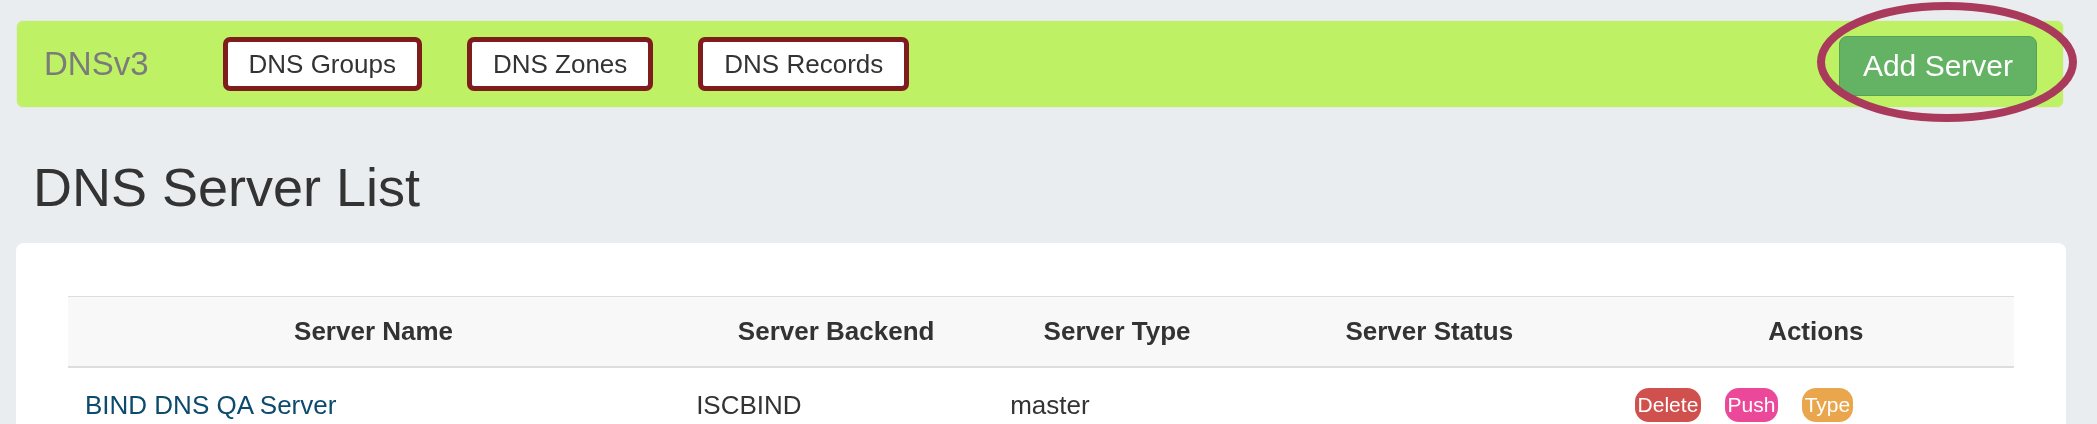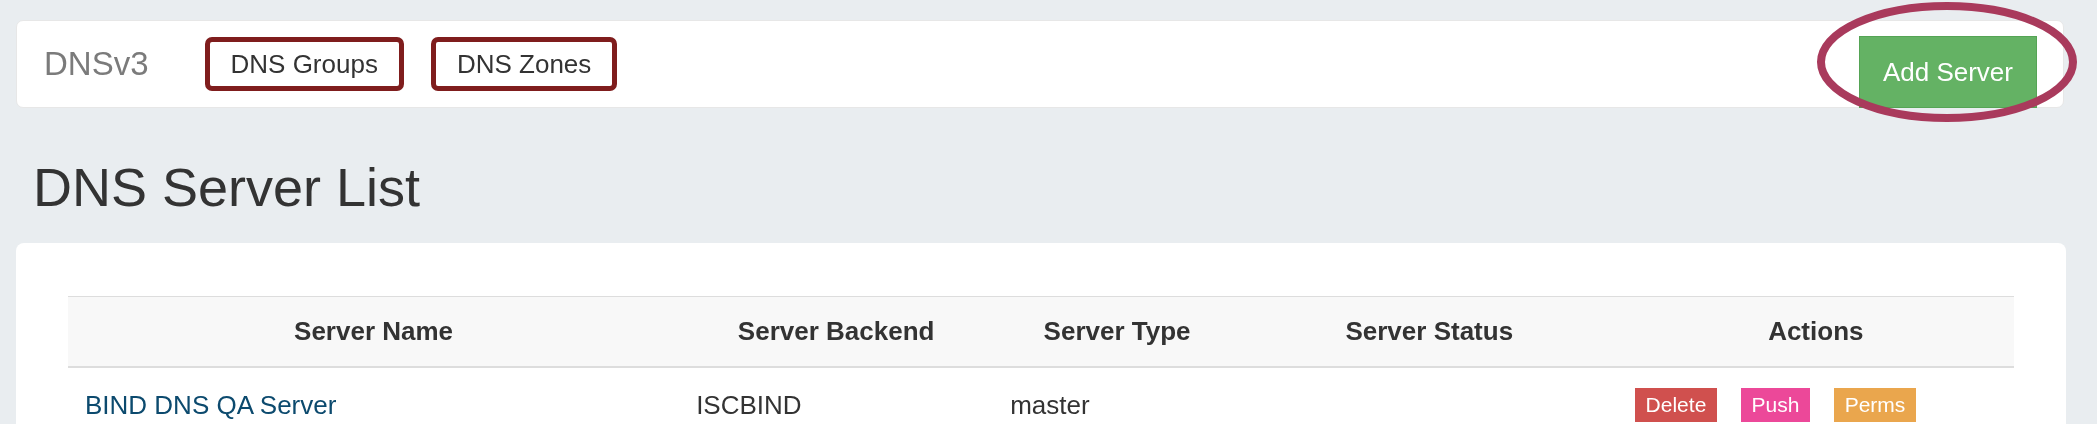--- a/index.html
+++ b/index.html
@@ -16,27 +16,28 @@
     color: #333;
   }
 
   
   .navbar {
     position: absolute;
     left: 16px;
     top: 20px;
     width: 2048px;
     height: 88px;
-    background: #ffffff;
+    background: #bef264;
     border: 1px solid #e7e7e7;
     border-radius: 7px;
     box-sizing: border-box;
     display: flex;
     align-items: center;
     padding-left: 27px;
+    gap: 18px;
   }
   .brand {
     font-size: 33px;
     color: #7b7b7b;
     margin-right: 56px;
     white-space: nowrap;
   }
   .nav-btn {
     height: 54px;
     padding: 0 21px;
@@ -53,26 +54,26 @@
   }
   .nav-btn.active {
     background: #e2e2e2;
     border-color: #b3b3b3;
     box-shadow: inset 0 3px 6px rgba(0,0,0,0.08);
   }
   .add-btn {
     position: absolute;
     right: 26px;
     top: 15px;
-    height: 72px;
+    height: 60px;
     padding: 0 23px;
     background: #64b264;
     border: 1px solid #55a455;
-    border-radius: 0;
-    font-size: 26px;
+    border-radius: 8px;
+    font-size: 30px;
     color: #ffffff;
     display: inline-flex;
     align-items: center;
     cursor: pointer;
     white-space: nowrap;
   }
 
   
   .annotation-layer {
     position: absolute;
@@ -140,38 +141,39 @@
     color: #0c4a6e;
     text-decoration: none;
     cursor: pointer;
   }
 
   .action-btn {
     display: inline-block;
     font-size: 21px;
     line-height: 24px;
     color: #ffffff;
-    padding: 5px 11px;
-    border-radius: 0;
+    padding: 5px 3px;
+    border-radius: 14px;
     margin-right: 16px;
     border: none;
     cursor: pointer;
     font-family: "Liberation Sans", "DejaVu Sans", sans-serif;
   }
   .action-delete { background: #d0504e; }
   .action-push   { background: #ec4899; }
   .action-perms  { background: #eaa64d; }
 </style>
 </head>
 <body>
 
 <div class="navbar">
   <span class="brand">DNSv3</span>
   <button class="nav-btn">DNS Groups</button>
   <button class="nav-btn">DNS Zones</button>
+  <button class="nav-btn">DNS Records</button>
   <button class="add-btn">Add Server</button>
 </div>
 
 <h2 class="page-title">DNS Server List</h2>
 
 <div class="card">
   <table class="server-table">
     <thead>
       <tr>
         <th class="col-name">Server Name</th>
@@ -185,21 +187,21 @@
       <tr>
         <td>
           <a class="server-link">BIND DNS QA Server</a>
         </td>
         <td>ISCBIND</td>
         <td>master</td>
         <td></td>
         <td>
           <button class="action-btn action-delete">Delete</button>
           <button class="action-btn action-push">Push</button>
-          <button class="action-btn action-perms">Perms</button>
+          <button class="action-btn action-perms">Type</button>
         </td>
       </tr>
     </tbody>
   </table>
 </div>
 
 <svg class="annotation-layer" viewBox="0 0 2097 424" xmlns="http://www.w3.org/2000/svg">
   <ellipse cx="1947" cy="62" rx="126" ry="56" fill="none" stroke="#a93a5c" stroke-width="8"></ellipse>
 </svg>
 

